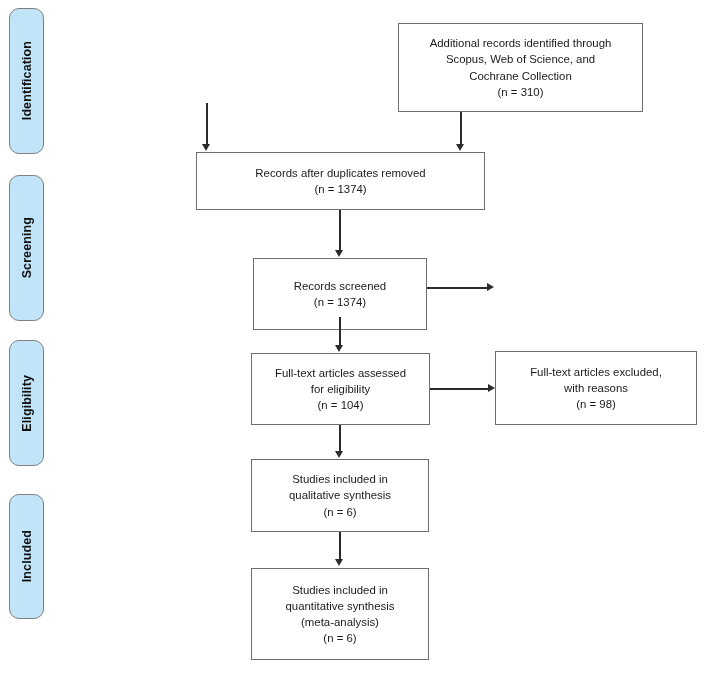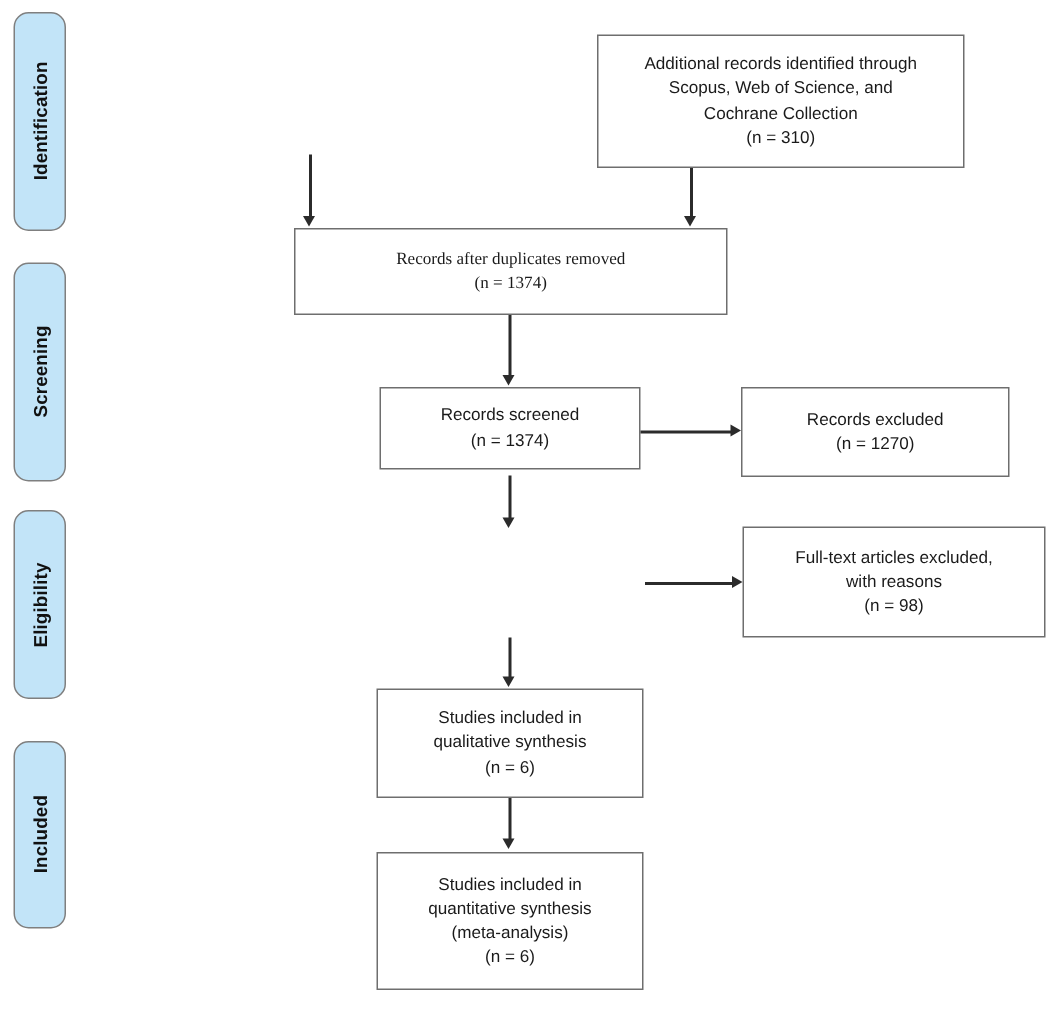--- a/index.html
+++ b/index.html
@@ -110,44 +110,45 @@
 Cochrane Collection
 (n = 310)</span>
   </div>
 
   <div class="conn conn-v" style="left:206px; top:103px; height:42px;"></div>
   <div class="arrowhead arrow-down" style="left:202.3px; top:144px;"></div>
 
   <div class="conn conn-v" style="left:460px; top:112px; height:33px;"></div>
   <div class="arrowhead arrow-down" style="left:456.3px; top:144px;"></div>
 
-  <div class="flow-box" style="left:196px; top:152px; width:289px; height:58px;font-family:Liberation Serif, serif;">
+  <div class="flow-box" style="left:196px; top:152px; width:289px; height:58px;">
     <span class="box-text">Records after duplicates removed
 (n =  1374)</span>
   </div>
 
   <div class="conn conn-v" style="left:339px; top:210px; height:41px;"></div>
   <div class="arrowhead arrow-down" style="left:335.3px; top:250px;"></div>
 
-  <div class="flow-box" style="left:253px; top:258px; width:174px; height:55px;">
+  <div class="flow-box" style="left:253px; top:258px; width:174px; height:72px;">
     <span class="box-text">Records screened
 (n =  1374)</span>
   </div>
 
-  <div class="flow-box" style="left:494px; top:258px; width:179px; height:60px;">
-    <span class="box-text">Records excluded
-(n =  1270)</span>
-  </div>
 
   <div class="conn conn-h" style="left:427px; top:287px; width:61px;"></div>
   <div class="arrowhead arrow-right" style="left:487px; top:283.3px;"></div>
 
   <div class="conn conn-v" style="left:339px; top:317px; height:29px;"></div>
   <div class="arrowhead arrow-down" style="left:335.3px; top:345px;"></div>
 
+  <div class="flow-box" style="left:251px; top:353px; width:179px; height:72px;">
+    <span class="box-text">Full-text articles assessed
+for eligibility
+(n = 104)</span>
+  </div>
 
   <div class="flow-box" style="left:495px; top:351px; width:202px; height:74px;">
     <span class="box-text">Full-text articles excluded,
 with reasons
 (n = 98)</span>
   </div>
 
   <div class="conn conn-h" style="left:430px; top:388px; width:59px;"></div>
   <div class="arrowhead arrow-right" style="left:488px; top:384.3px;"></div>
 

